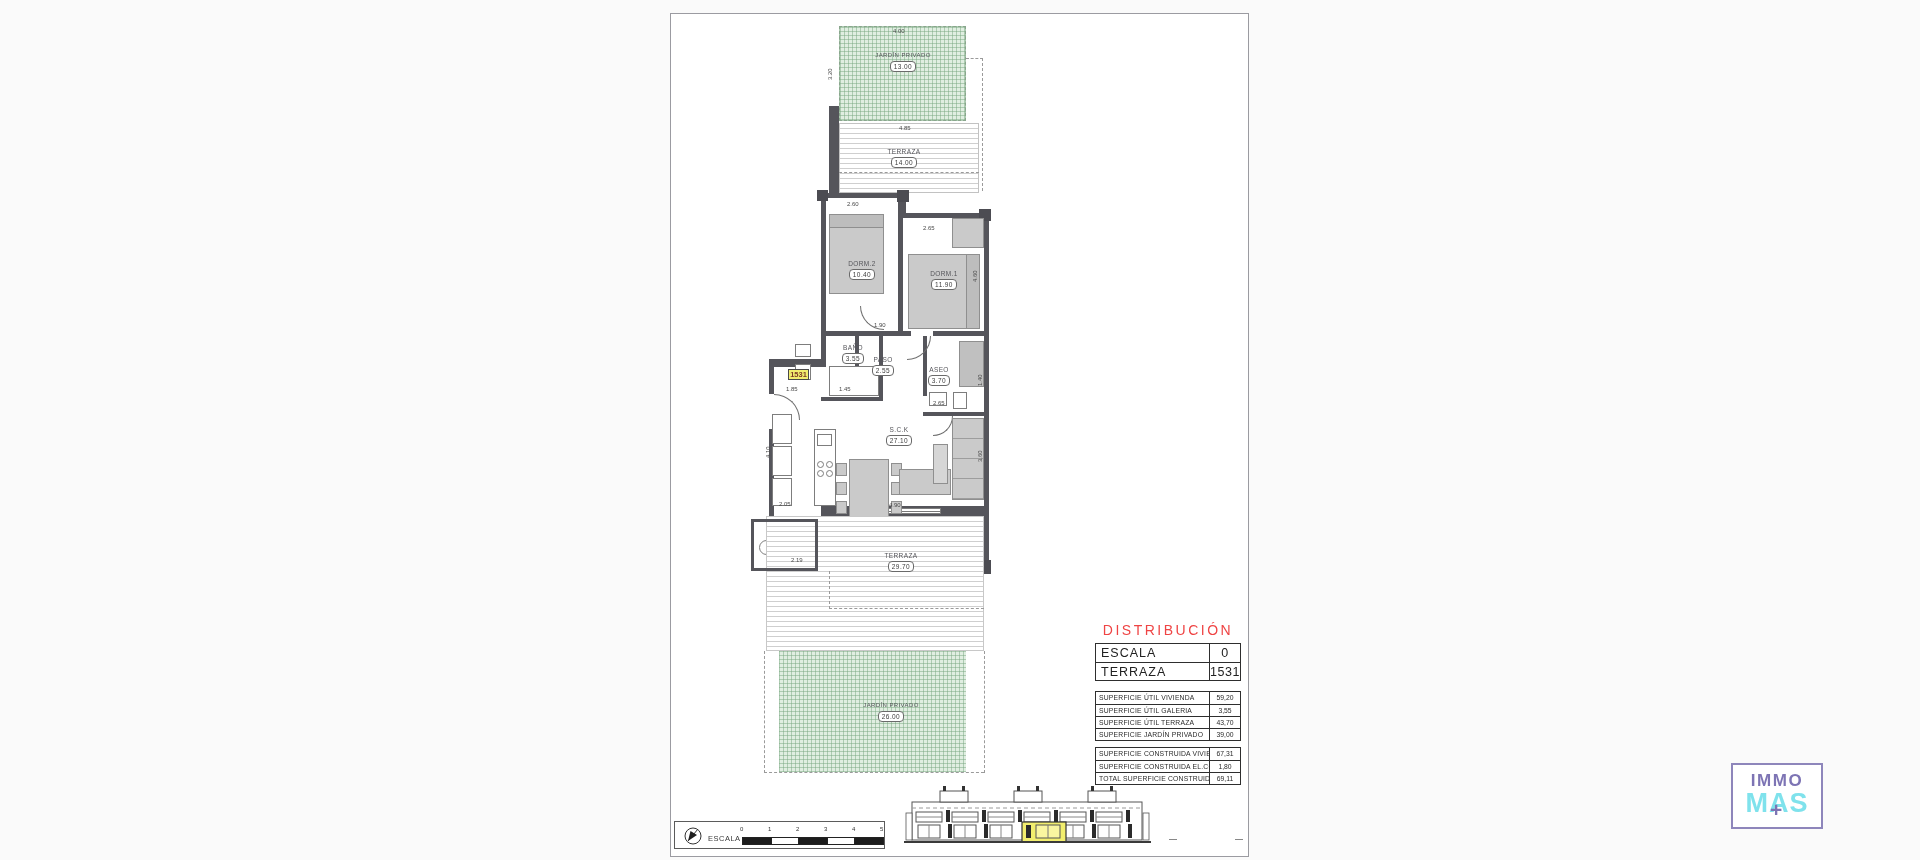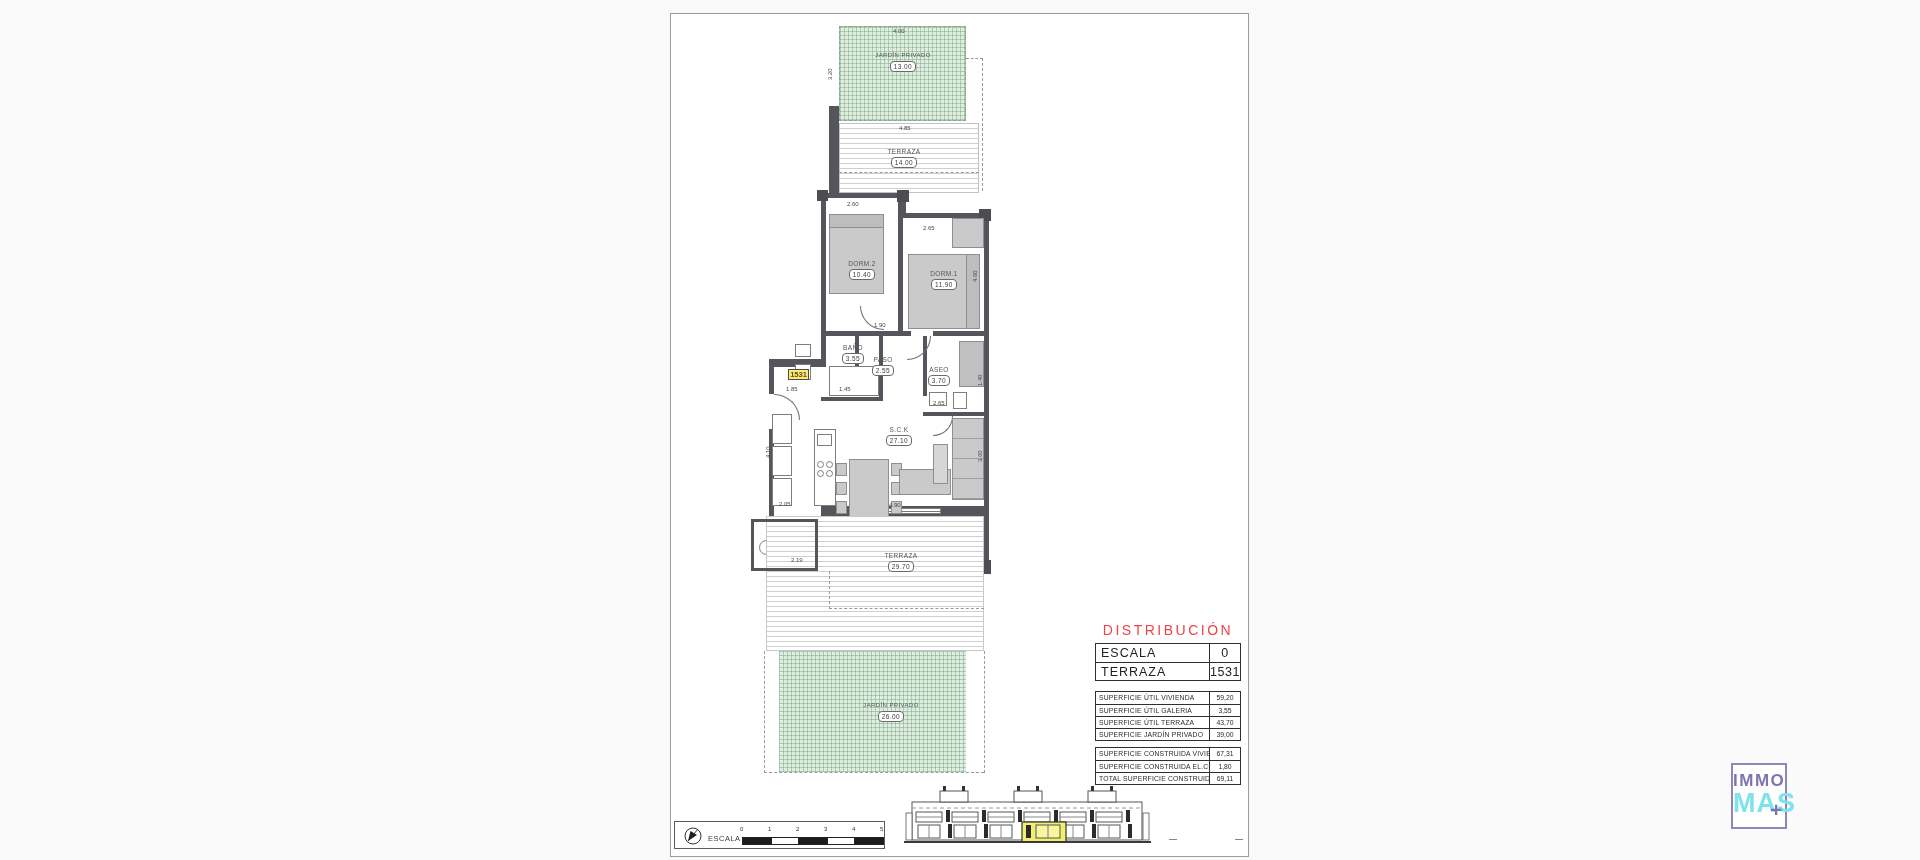--- a/index.html
+++ b/index.html
@@ -46,21 +46,21 @@
   
   #scalebox{position:absolute;left:3px;top:807px;width:211px;height:28px;border:1px solid #5b5b5b;
     box-sizing:border-box;background:#fff;}
   #escala-label{position:absolute;left:33px;top:12px;font-size:7.5px;color:#3a3a3a;letter-spacing:.5px;}
   #sbar{position:absolute;left:67px;top:15px;width:140px;height:6px;display:flex;border:1px solid #222;box-sizing:content-box;}
   #sbar div{width:28px;height:6px;box-sizing:border-box;}
   .sb-b{background:#1c1c1c;}
   .sb-w{background:#fff;border-left:1px solid #222;border-right:1px solid #222;}
   .stick{position:absolute;top:4px;font-size:6px;color:#333;}
   
-  #logo{position:absolute;left:1731px;top:763px;width:56px;height:66px;background:#fff;
+  #logo{position:absolute;left:1731px;top:763px;width:92px;height:66px;background:#fff;
     border:2px solid #8e86bb;box-sizing:border-box;text-align:center;}
   #logo-immo{margin-top:7px;font-size:17px;font-weight:bold;letter-spacing:1.5px;color:#7d74b4;line-height:18px;}
   #logo-mas{font-size:27px;font-weight:bold;letter-spacing:1px;color:#7fe2ec;line-height:26px;}
   #logo-plus{position:absolute;left:37px;top:33px;font-size:21px;font-weight:bold;color:#7d74b4;}
 </style>
 </head>
 <body>
 
 <div id="canvas">
   <div id="sheet">

